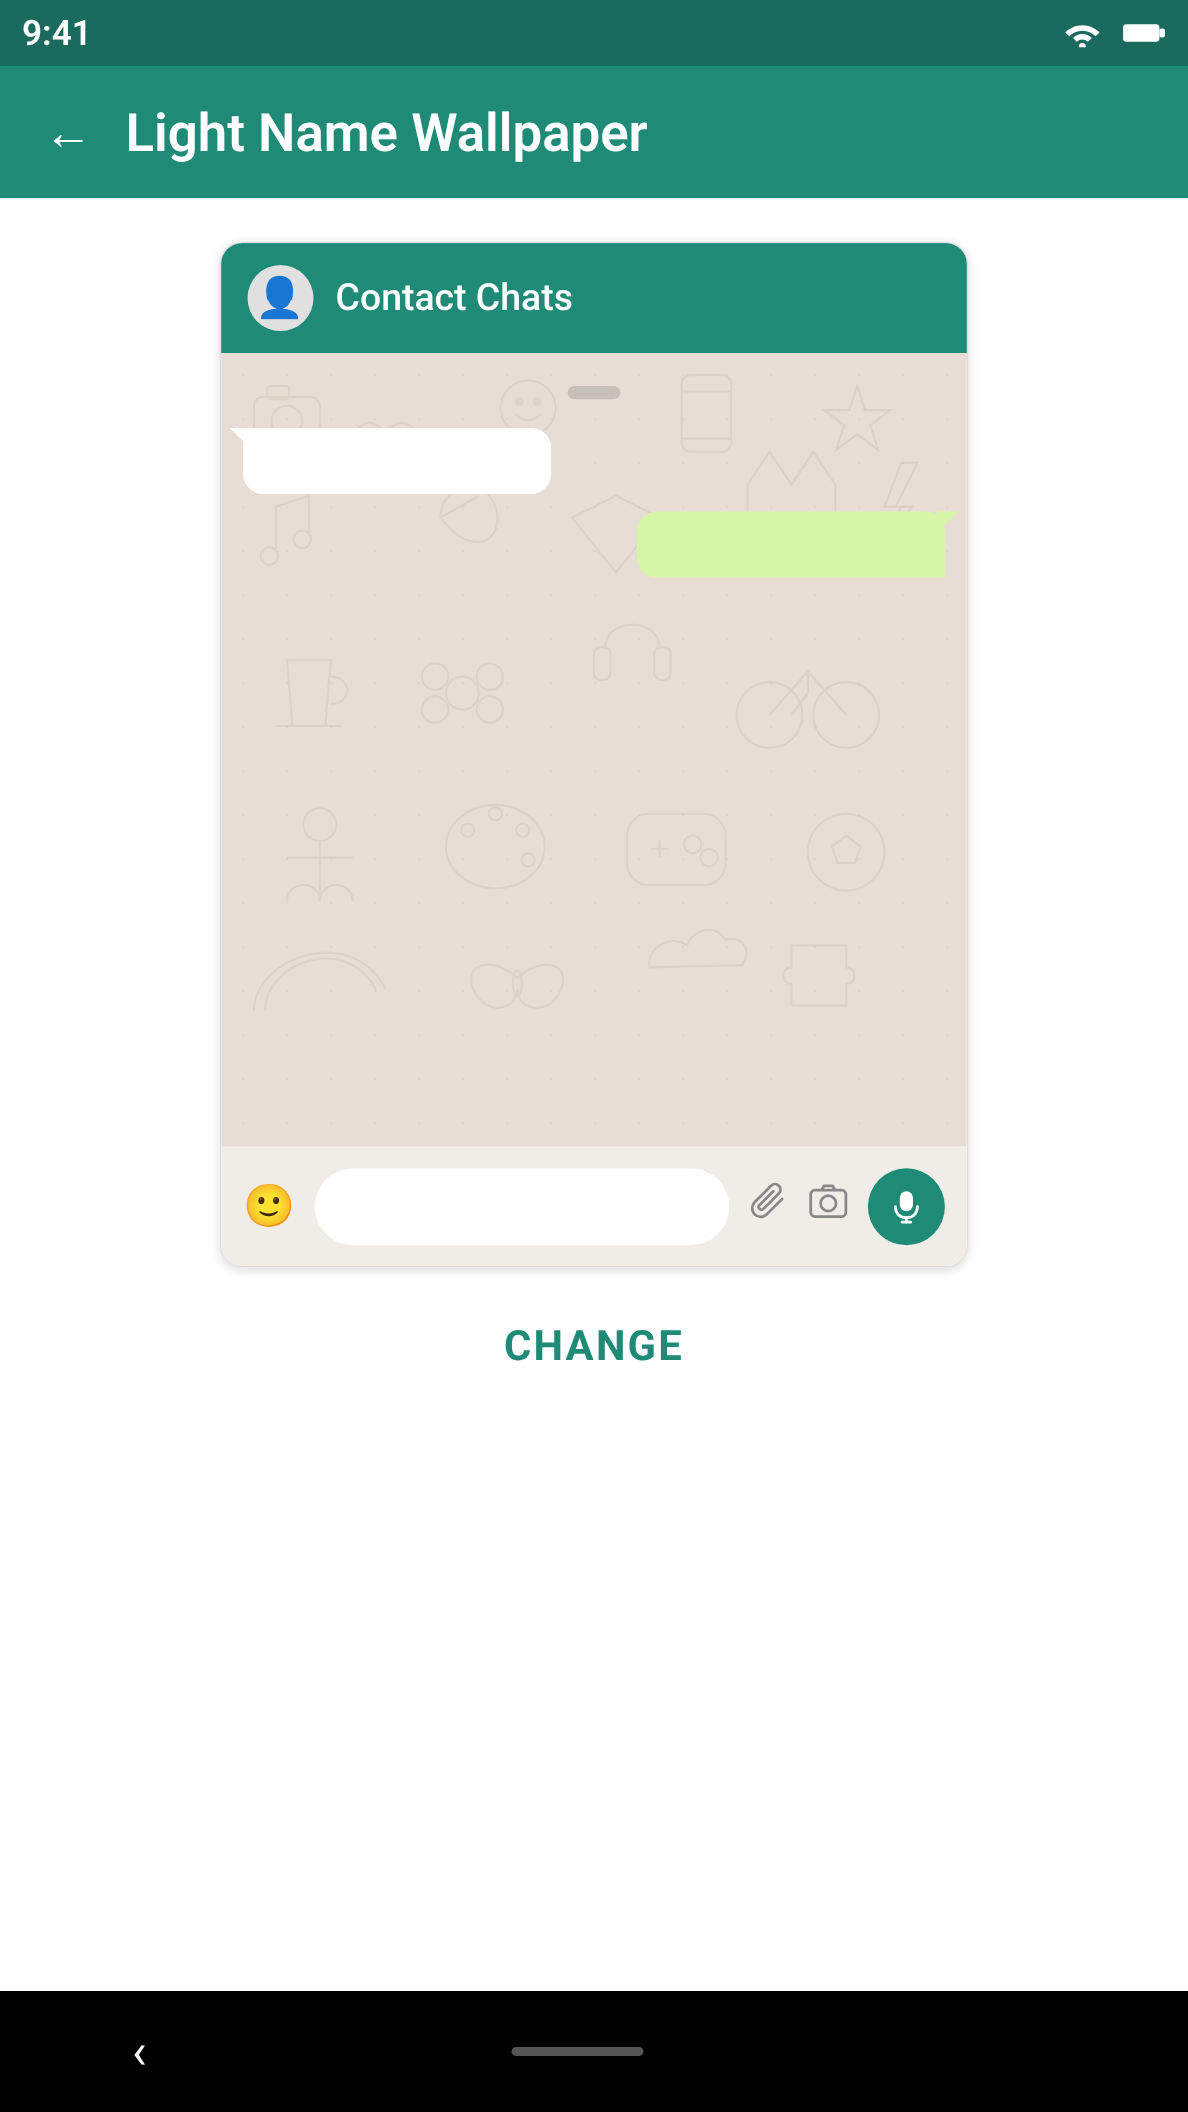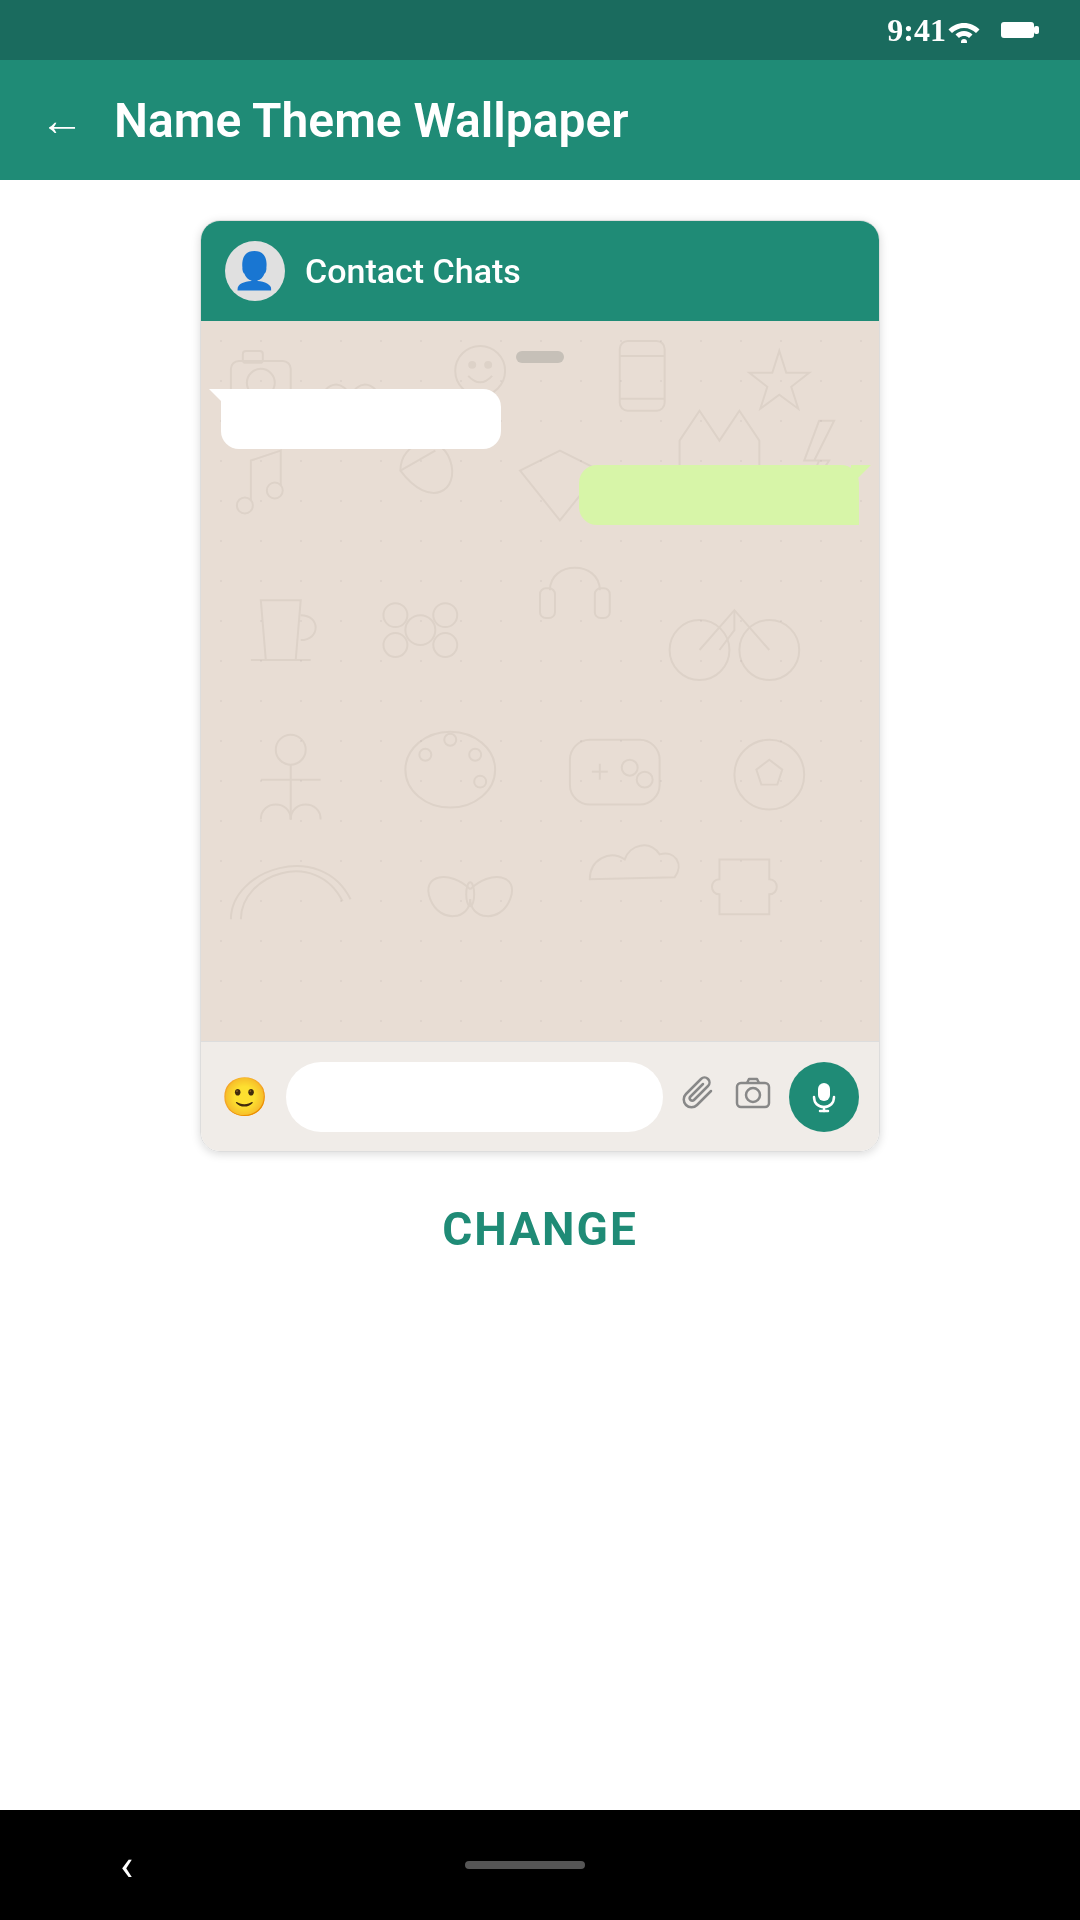--- a/index.html
+++ b/index.html
@@ -13,23 +13,22 @@
       display: flex;
       flex-direction: column;
     }
 
     
     .status-bar {
       background: #1a6b5e;
       height: 60px;
       display: flex;
       align-items: center;
-      justify-content: flex-end;
-      padding: 0 40px;
-      font-family: Liberation Serif, serif;
+      justify-content: space-between;
+      padding: 0 20px;
     }
     .status-time {
       color: white;
       font-size: 32px;
       font-weight: 600;
     }
     .status-icons {
       display: flex;
       align-items: center;
       gap: 18px;
@@ -235,21 +234,21 @@
       align-items: center;
       justify-content: center;
       color: white;
       font-size: 32px;
     }
 
     
     .change-button {
       margin-top: 50px;
       color: #1f8b76;
-      font-size: 46px;
+      font-size: 38px;
       font-weight: 700;
       letter-spacing: 2px;
       cursor: pointer;
       text-transform: uppercase;
     }
 
     
     .info-text {
       margin-top: 60px;
       color: #888888;
@@ -300,21 +299,21 @@
     </svg>
     <svg viewBox="0 0 40 20" fill="white" width="40" height="20">
       <rect x="1" y="2" width="33" height="16" rx="3" fill="white"></rect>
       <rect x="34" y="6" width="5" height="8" rx="2" fill="white"></rect>
     </svg>
   </div>
 </div>
 
 <div class="app-bar">
   <span class="back-arrow">←</span>
-  <span class="app-bar-title">Name Theme Wallpaper</span>
+  <span class="app-bar-title">Light Name Wallpaper</span>
 </div>
 
 <div class="main-content">
 
   <div class="chat-preview-container">
 
     <div class="chat-header">
       <div class="chat-avatar">
         <span class="chat-avatar-icon">👤</span>
       </div>

